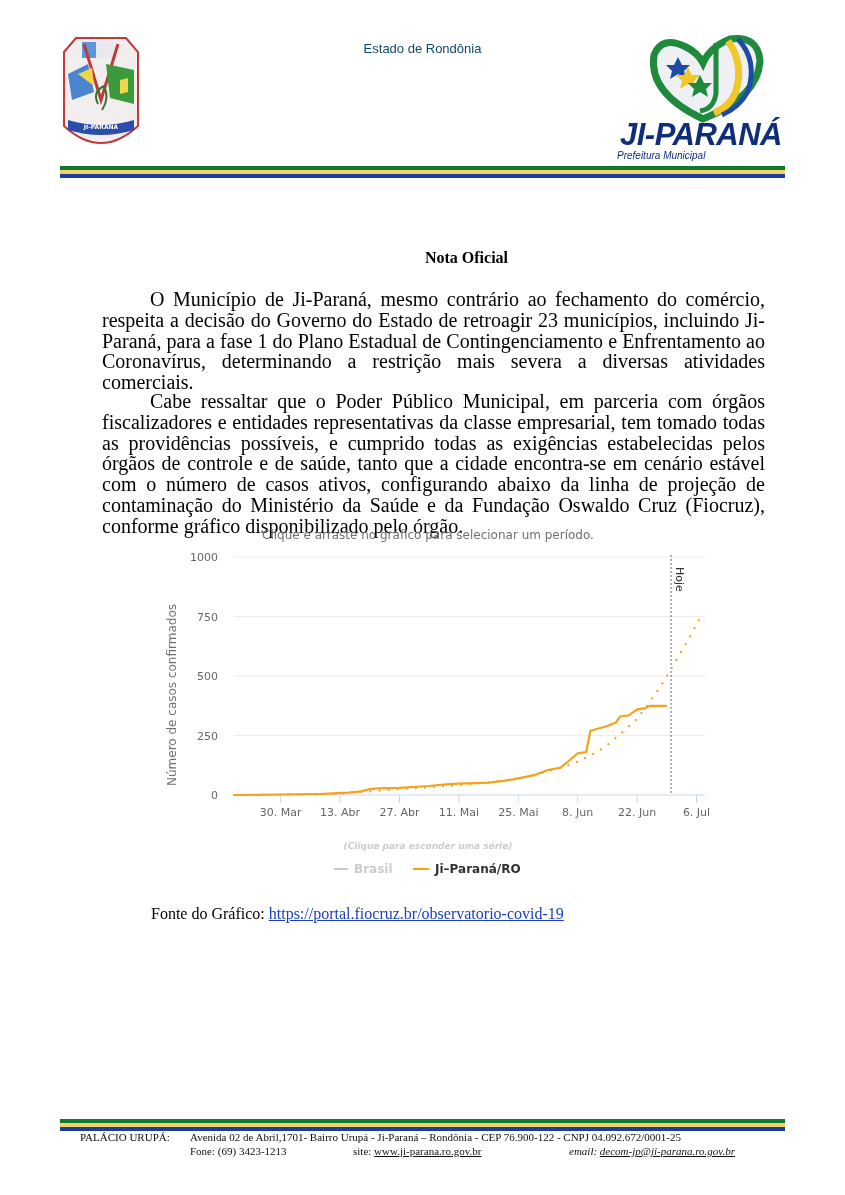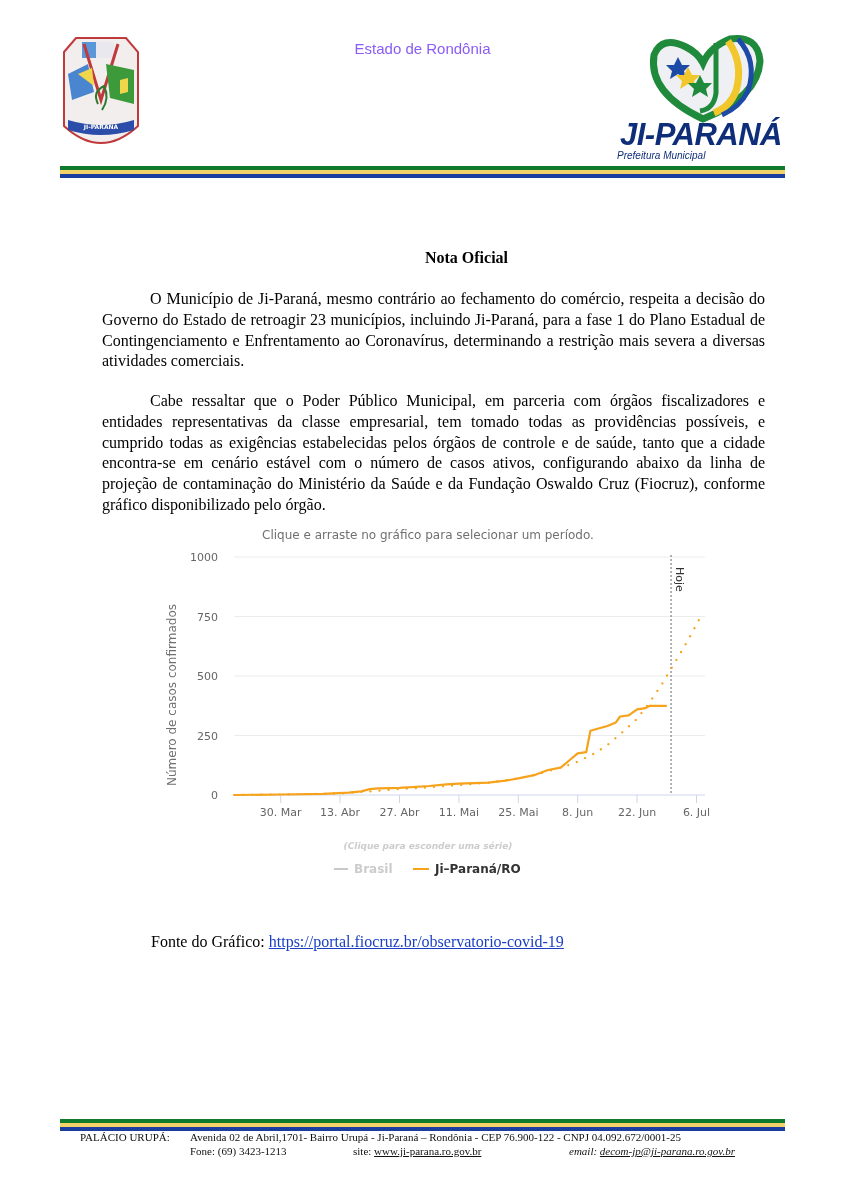--- a/index.html
+++ b/index.html
@@ -1,43 +1,43 @@
 <!DOCTYPE html>
 <html><head>
 <meta charset="utf-8">
 <style>
   html, body { margin: 0; padding: 0; background: #ffffff; }
   body { width: 845px; height: 1195px; position: relative; overflow: hidden; font-family: "Liberation Serif", serif; color: #000; }
 
   
   .crest { position: absolute; left: 58px; top: 34px; width: 86px; height: 124px; }
-  .hdr-text { position: absolute; left: 250px; top: 39px; width: 345px; text-align: center; font-family: "Liberation Sans", sans-serif; font-size: 15px; line-height: 19.5px; color: #8b5cf6; }
+  .hdr-text { position: absolute; left: 250px; top: 39px; width: 345px; text-align: center; font-family: "Liberation Sans", sans-serif; font-size: 13px; line-height: 19.5px; color: #0c4a6e; }
   .hdr-text .bold { font-weight: bold; }
   .city-logo { position: absolute; left: 618px; top: 33px; width: 170px; height: 130px; }
   .city-name { position: absolute; left: 620px; top: 117px; font-family: "Liberation Sans", sans-serif; font-weight: bold; font-style: italic; font-size: 31px; letter-spacing: -0.5px; color: #0f2e7a; }
   .city-sub { position: absolute; left: 617px; top: 150px; font-family: "Liberation Sans", sans-serif; font-style: italic; font-size: 10px; color: #0f2e7a; }
 
   .stripes { position: absolute; left: 60px; width: 725px; height: 12px; }
   .stripes div { height: 4px; }
   .s-green { background: #0f7a2b; }
   .s-yellow { background: #f4d26a; }
   .s-blue { background: #1a3ea0; }
 
   
   .title { position: absolute; left: 0; width: 845px; top: 249px; text-align: center; font-weight: bold; font-size: 16px; margin-left: 44px; }
-  .para { position: absolute; left: 102px; width: 663px; font-size: 16px; line-height: 20.8px; text-align: justify; text-indent: 48px; }
+  .para { position: absolute; left: 102px; width: 663px; font-size: 20px; line-height: 20.8px; text-align: justify; text-indent: 48px; }
   .p1 { top: 289px; }
   .p2 { top: 391px; }
 
   
   .chart { position: absolute; left: 160px; top: 520px; width: 555px; height: 365px; }
   .chart svg { position: absolute; left: 0; top: 0; }
   .chart text { font-family: "DejaVu Sans", sans-serif; }
 
-  .source { position: absolute; left: 151px; top: 905px; font-size: 16px; margin-top: 28px; }
+  .source { position: absolute; left: 151px; top: 905px; font-size: 16px; }
   .source a { color: #1a3fc4; text-decoration: underline; }
 
   
   .footer { position: absolute; left: 80px; top: 1130px; font-size: 11px; line-height: 14px; color: #111; }
   .footer .lbl { position: absolute; left: 0; top: 0; white-space: nowrap; }
   .footer .addr { position: absolute; left: 110px; top: 0; white-space: nowrap; }
   .footer .phone { position: absolute; left: 110px; top: 14px; white-space: nowrap; }
   .footer .site { position: absolute; left: 273px; top: 14px; white-space: nowrap; text-align: right; }
   .footer .email { position: absolute; left: 489px; top: 14px; white-space: nowrap; font-style: italic; }
   .footer u { text-decoration: underline; }

